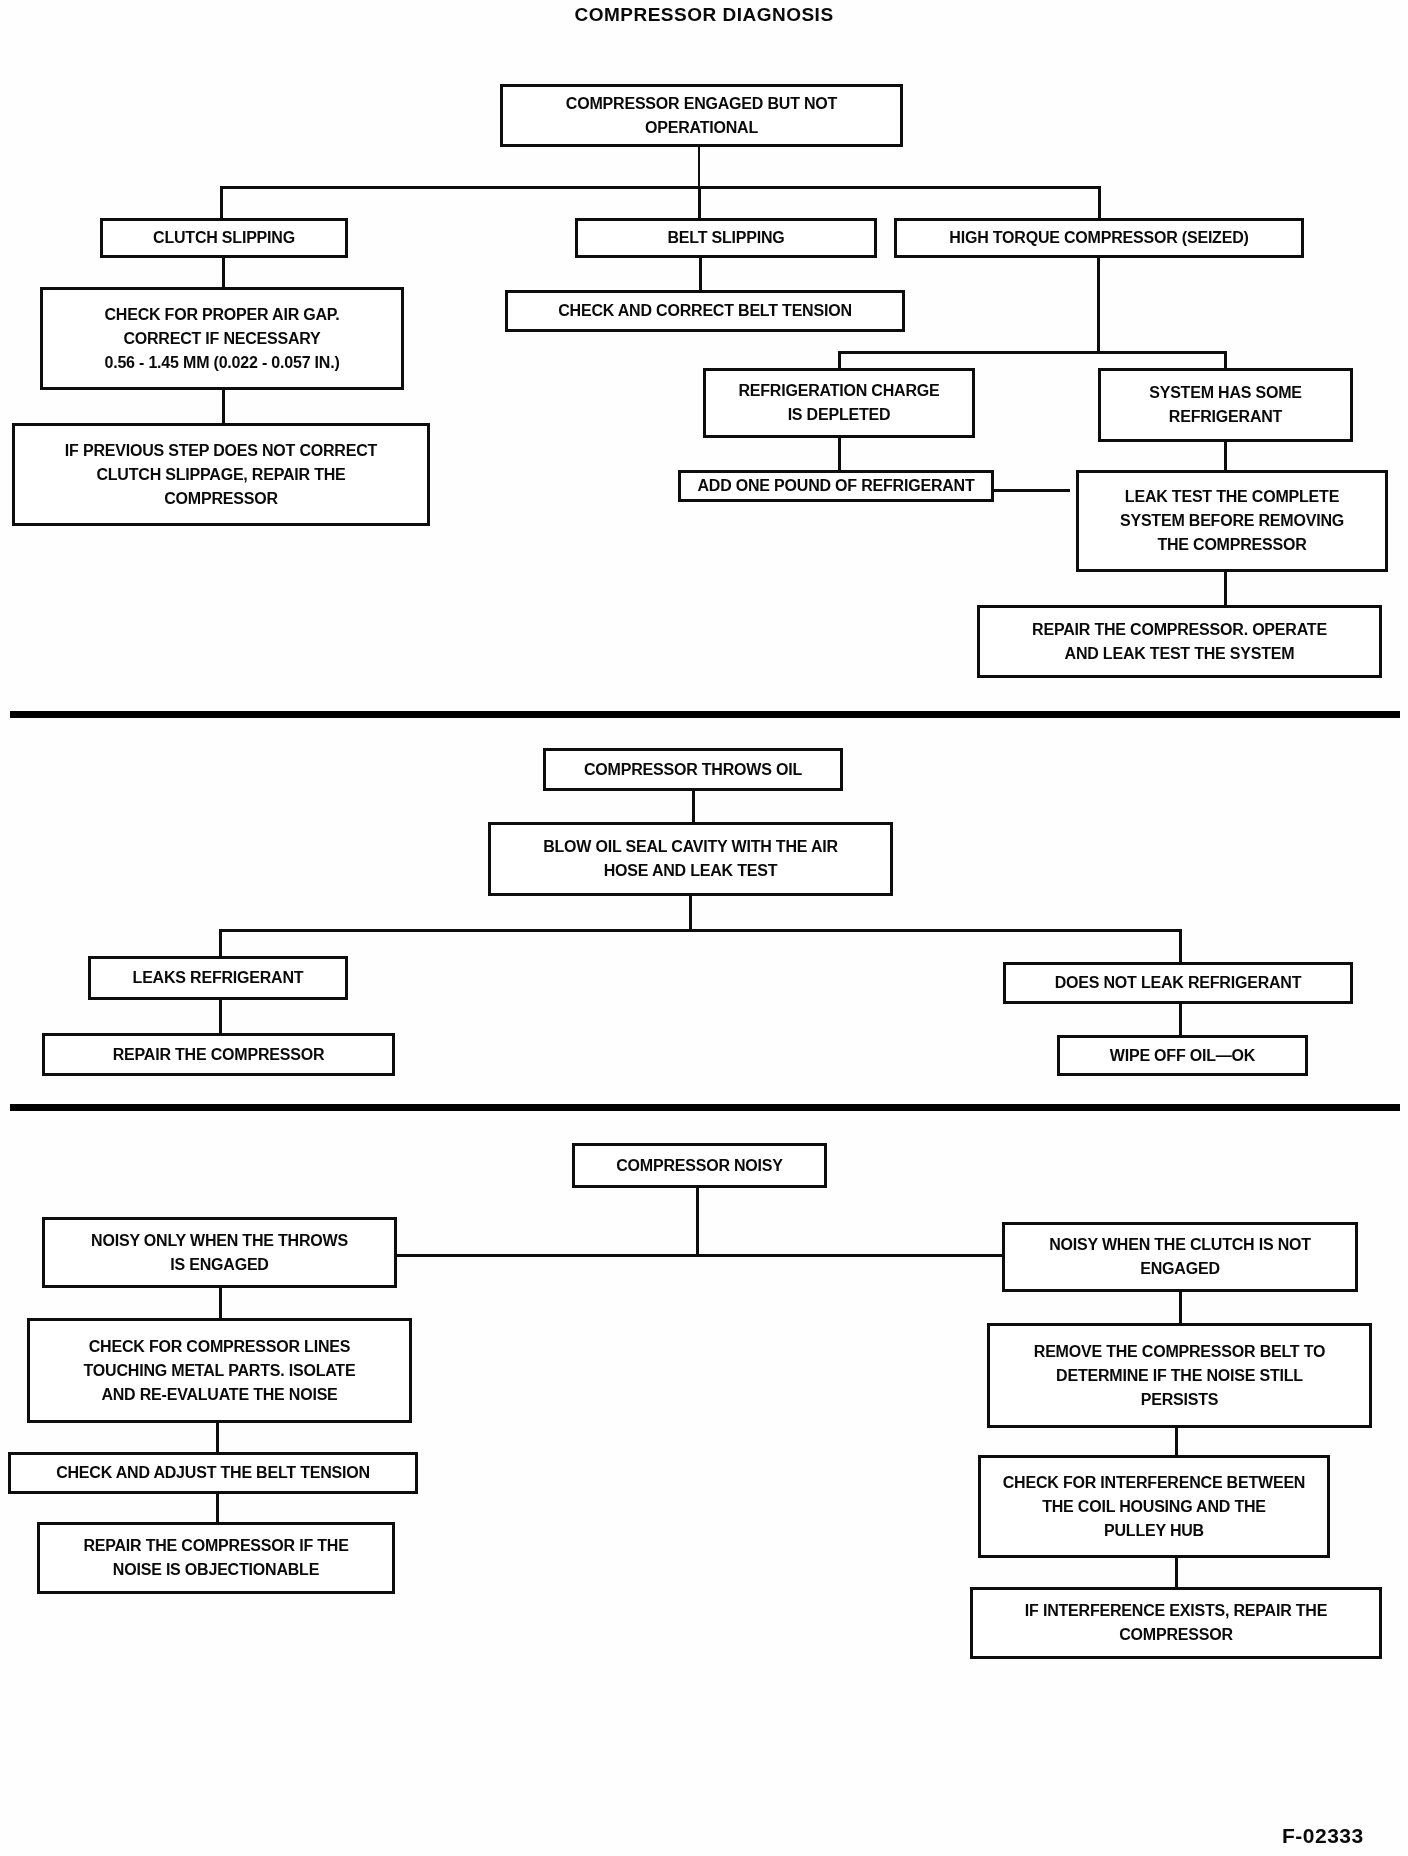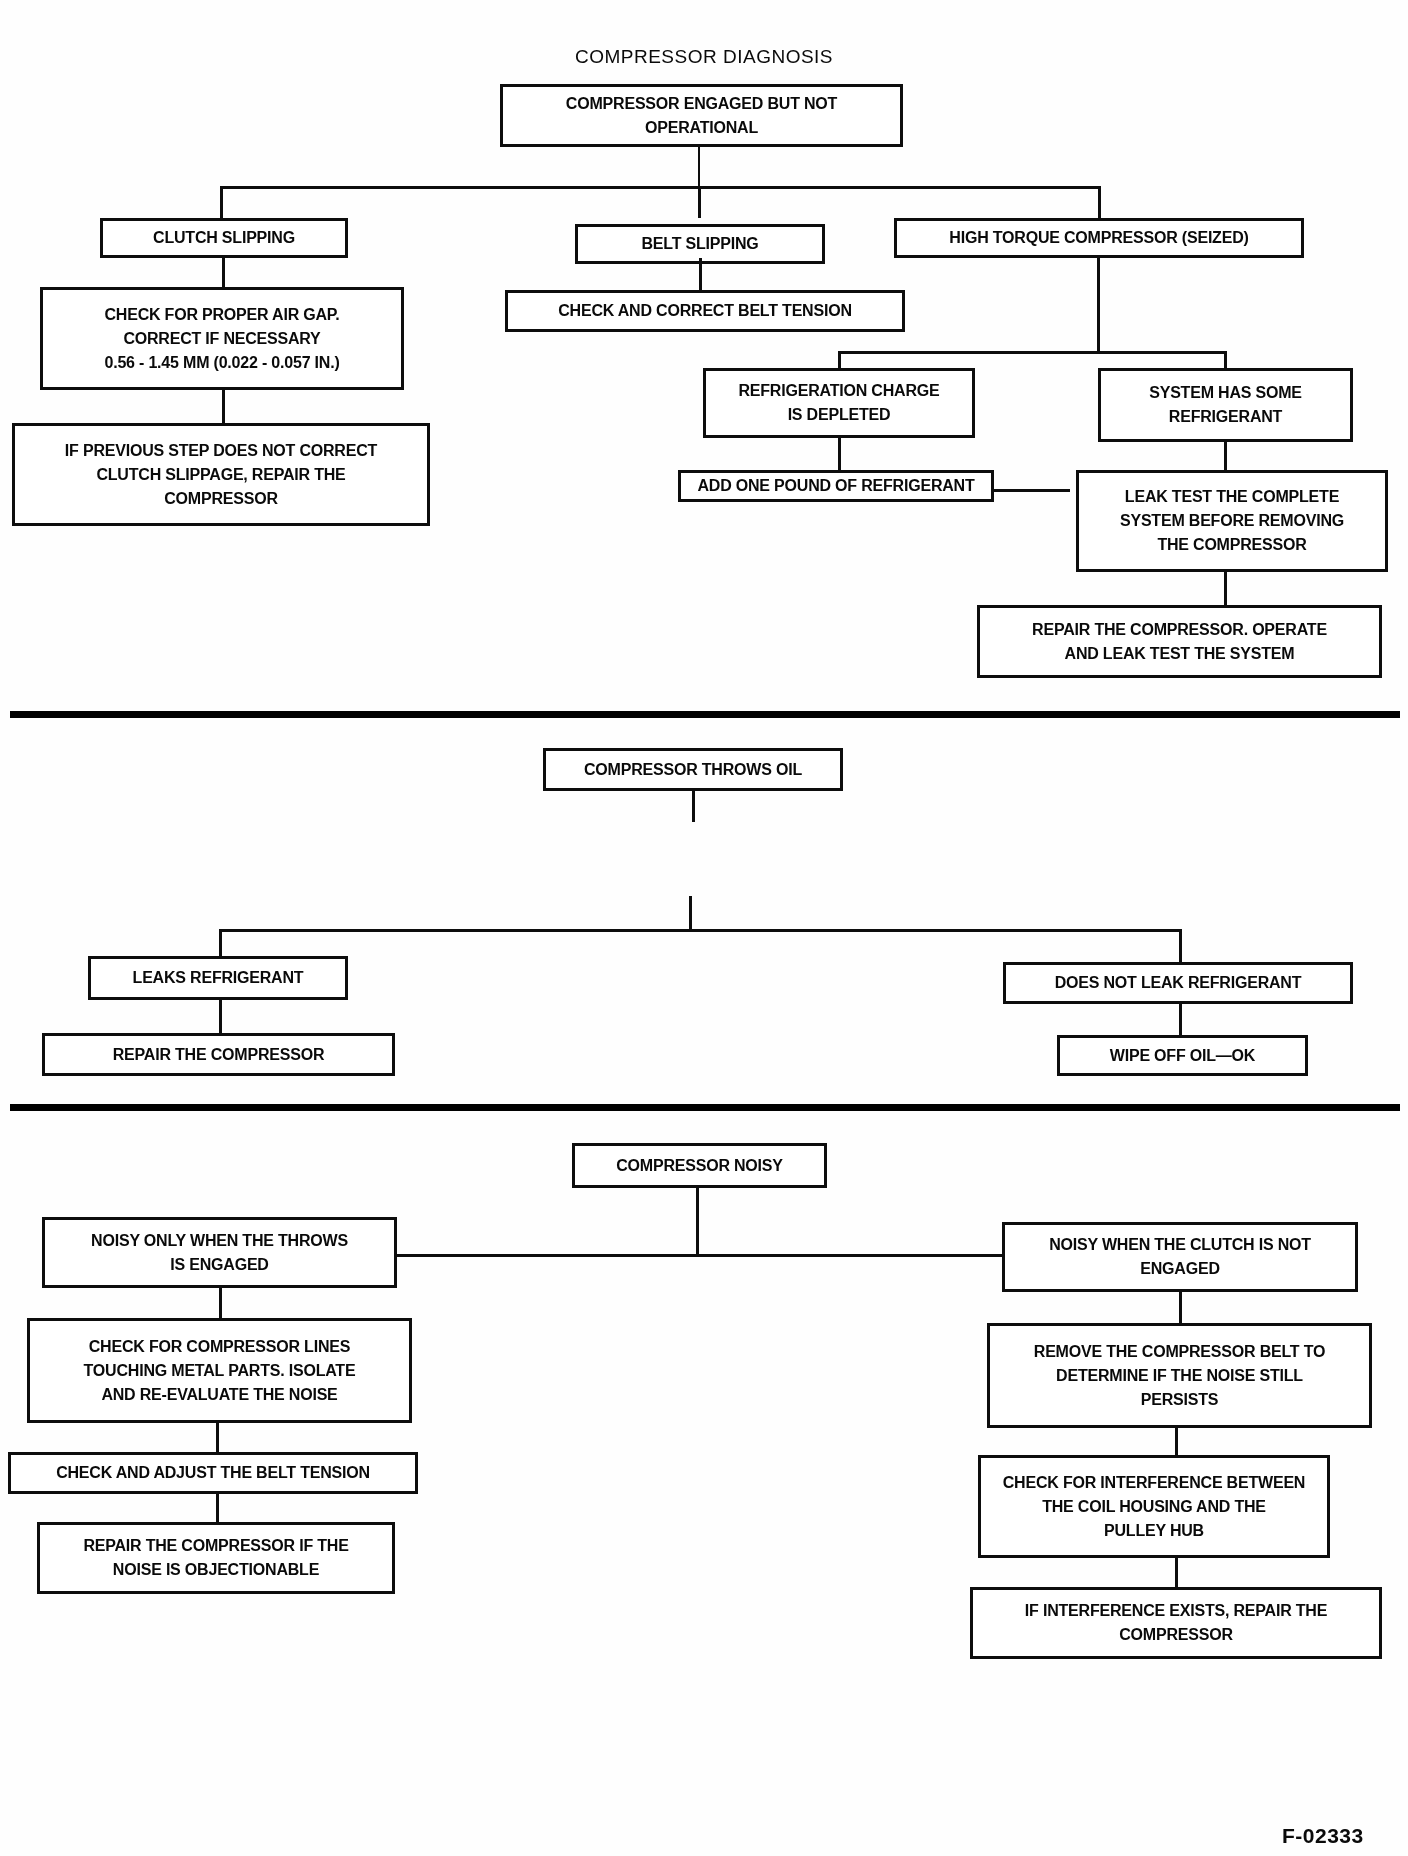--- a/index.html
+++ b/index.html
@@ -8,21 +8,21 @@
     position:relative;
     width:1408px;height:1856px;
     background:#fefefe;
     font-family:"Liberation Sans","DejaVu Sans",sans-serif;
     color:#0a0a0a;
     overflow:hidden;
   }
   .page-title{
     position:absolute;left:0;right:0;top:4px;
     text-align:center;
-    font-size:19px;font-weight:normal;letter-spacing:0.5px;margin-top:42px;
+    font-size:19px;font-weight:bold;letter-spacing:0.5px;
   }
   .box{
     position:absolute;
     box-sizing:border-box;
     border:3px solid #0d0d0d;
     background:#fff;
     display:flex;align-items:center;justify-content:center;
     text-align:center;
     font-size:16px;font-weight:bold;
     line-height:1.5;
@@ -50,21 +50,21 @@
   <div class="box" style="left:500px;top:84px;width:403px;height:63px">COMPRESSOR ENGAGED BUT NOT
 OPERATIONAL</div>
 
   <div class="line" style="left:698px;top:147px;width:2px;height:40px"></div>
   <div class="line" style="left:220px;top:186px;width:881px;height:3px"></div>
   <div class="line" style="left:220px;top:186px;width:3px;height:32px"></div>
   <div class="line" style="left:698px;top:186px;width:3px;height:32px"></div>
   <div class="line" style="left:1098px;top:186px;width:3px;height:32px"></div>
 
   <div class="box" style="left:100px;top:218px;width:248px;height:40px">CLUTCH SLIPPING</div>
-  <div class="box" style="left:575px;top:224px;width:250px;height:40px">BELT SLIPPING</div>
+  <div class="box" style="left:575px;top:218px;width:302px;height:40px">BELT SLIPPING</div>
   <div class="box" style="left:894px;top:218px;width:410px;height:40px">HIGH TORQUE COMPRESSOR (SEIZED)</div>
 
   <div class="line" style="left:222px;top:258px;width:3px;height:29px"></div>
   <div class="box" style="left:40px;top:287px;width:364px;height:103px">CHECK FOR PROPER AIR GAP.
 CORRECT IF NECESSARY
 0.56 - 1.45 MM (0.022 - 0.057 IN.)</div>
   <div class="line" style="left:222px;top:390px;width:3px;height:33px"></div>
   <div class="box" style="left:12px;top:423px;width:418px;height:103px">IF PREVIOUS STEP DOES NOT CORRECT
 CLUTCH SLIPPAGE, REPAIR THE
 COMPRESSOR</div>
@@ -92,20 +92,22 @@
   <div class="line" style="left:994px;top:489px;width:76px;height:3px"></div>
 
   <div class="line" style="left:1224px;top:572px;width:3px;height:33px"></div>
   <div class="box" style="left:977px;top:605px;width:405px;height:73px">REPAIR THE COMPRESSOR. OPERATE
 AND LEAK TEST THE SYSTEM</div>
 
   <div class="line divider" style="left:10px;top:711px;width:1390px;height:7px"></div>
 
   <div class="box" style="left:543px;top:748px;width:300px;height:43px">COMPRESSOR THROWS OIL</div>
   <div class="line" style="left:692px;top:791px;width:3px;height:31px"></div>
+  <div class="box" style="left:488px;top:822px;width:405px;height:74px">BLOW OIL SEAL CAVITY WITH THE AIR
+HOSE AND LEAK TEST</div>
 
   <div class="line" style="left:689px;top:896px;width:3px;height:35px"></div>
   <div class="line" style="left:219px;top:929px;width:963px;height:3px"></div>
   <div class="line" style="left:219px;top:929px;width:3px;height:27px"></div>
   <div class="line" style="left:1179px;top:929px;width:3px;height:33px"></div>
 
   <div class="box" style="left:88px;top:956px;width:260px;height:44px">LEAKS REFRIGERANT</div>
   <div class="line" style="left:219px;top:1000px;width:3px;height:33px"></div>
   <div class="box" style="left:42px;top:1033px;width:353px;height:43px">REPAIR THE COMPRESSOR</div>
 

